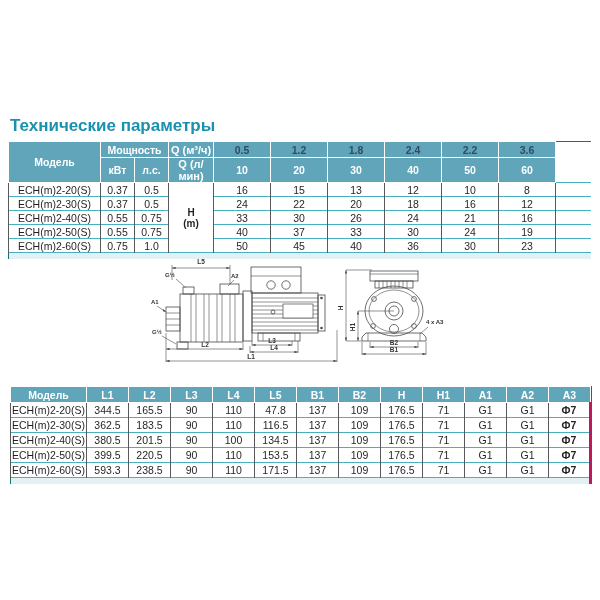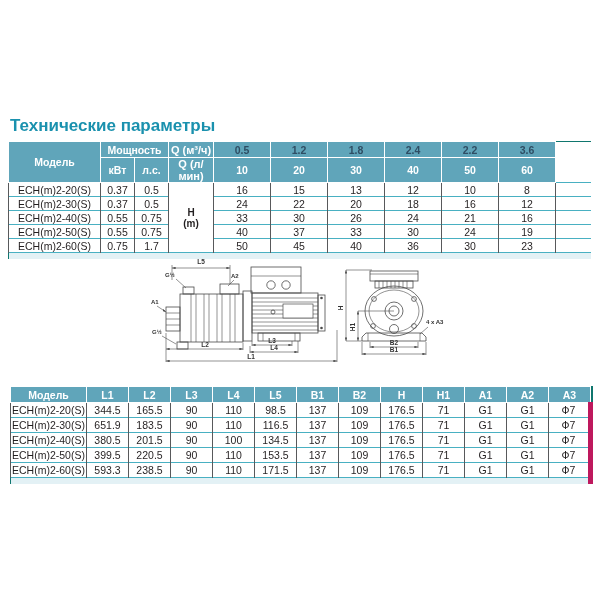--- a/index.html
+++ b/index.html
@@ -12,21 +12,21 @@
   .dim{left:10px;top:386px;width:580px;}
   th{background:#60a5ba;color:#fff;font-weight:bold;font-size:10.5px;border:1px solid #fff;padding:0 1px;text-align:center;}
   .spec thead tr:nth-child(1){height:16px;}
   .spec thead tr:nth-child(2){height:14px;}
   .dim thead tr{height:16px;}
   th.qlab{font-size:11px;font-weight:bold;}
   th.qv{color:#2e4d63;}
   th.wsp{background:#fff;border:none;}
   td{font-size:10.5px;color:#231f20;text-align:center;padding:0;border-top:1.5px solid #49b0c2;border-left:1px solid #58595b;background:#fff;height:13px;white-space:nowrap;}
   .dim tbody tr td{height:14px;}
-  .dim td:last-child{border-right:5px solid #be185d;}
+  .dim td:last-child{border-right:3px solid #be185d;font-weight:bold;}
   td.hcell{font-weight:bold;font-size:10px;line-height:1.1;}
   td.sp{border-right:none;}
   tfoot td.strip{border:none;border-top:1.5px solid #49b0c2;background:#e3f1f5;height:6px;}
   svg.draw{position:absolute;left:150px;top:258px;}
   svg.draw .ln{stroke:#4a4a4a;stroke-width:0.8;fill:none;}
   svg.draw .fin{stroke:#4a4a4a;stroke-width:0.6;fill:none;}
   svg.draw .dimln{stroke:#4a4a4a;stroke-width:0.6;fill:none;}
   svg.draw .plate{fill:#fff;stroke:#4a4a4a;stroke-width:0.7;}
   svg.draw .dot{fill:#4a4a4a;stroke:none;}
   svg.draw text{font-family:"Liberation Sans",sans-serif;font-size:6.5px;font-weight:bold;fill:#333;}
@@ -127,21 +127,21 @@
           <td>37</td>
           <td>33</td>
           <td>30</td>
           <td>24</td>
           <td>19</td>
           <td class="sp"></td>
         </tr>
         <tr>
           <td>ECH(m)2-60(S)</td>
           <td>0.75</td>
-          <td>1.7</td>
+          <td>1.0</td>
           <td>50</td>
           <td>45</td>
           <td>40</td>
           <td>36</td>
           <td>30</td>
           <td>23</td>
           <td class="sp"></td>
         </tr>
       </tbody>
     <tfoot>
@@ -290,32 +290,32 @@
           <th>A3</th>
         </tr>
     </thead>
     <tbody id="dim-body">
         <tr>
           <td>ECH(m)2-20(S)</td>
           <td>344.5</td>
           <td>165.5</td>
           <td>90</td>
           <td>110</td>
-          <td>98.5</td>
+          <td>47.8</td>
           <td>137</td>
           <td>109</td>
           <td>176.5</td>
           <td>71</td>
           <td>G1</td>
           <td>G1</td>
           <td>Ф7</td>
         </tr>
         <tr>
           <td>ECH(m)2-30(S)</td>
-          <td>651.9</td>
+          <td>362.5</td>
           <td>183.5</td>
           <td>90</td>
           <td>110</td>
           <td>116.5</td>
           <td>137</td>
           <td>109</td>
           <td>176.5</td>
           <td>71</td>
           <td>G1</td>
           <td>G1</td>

